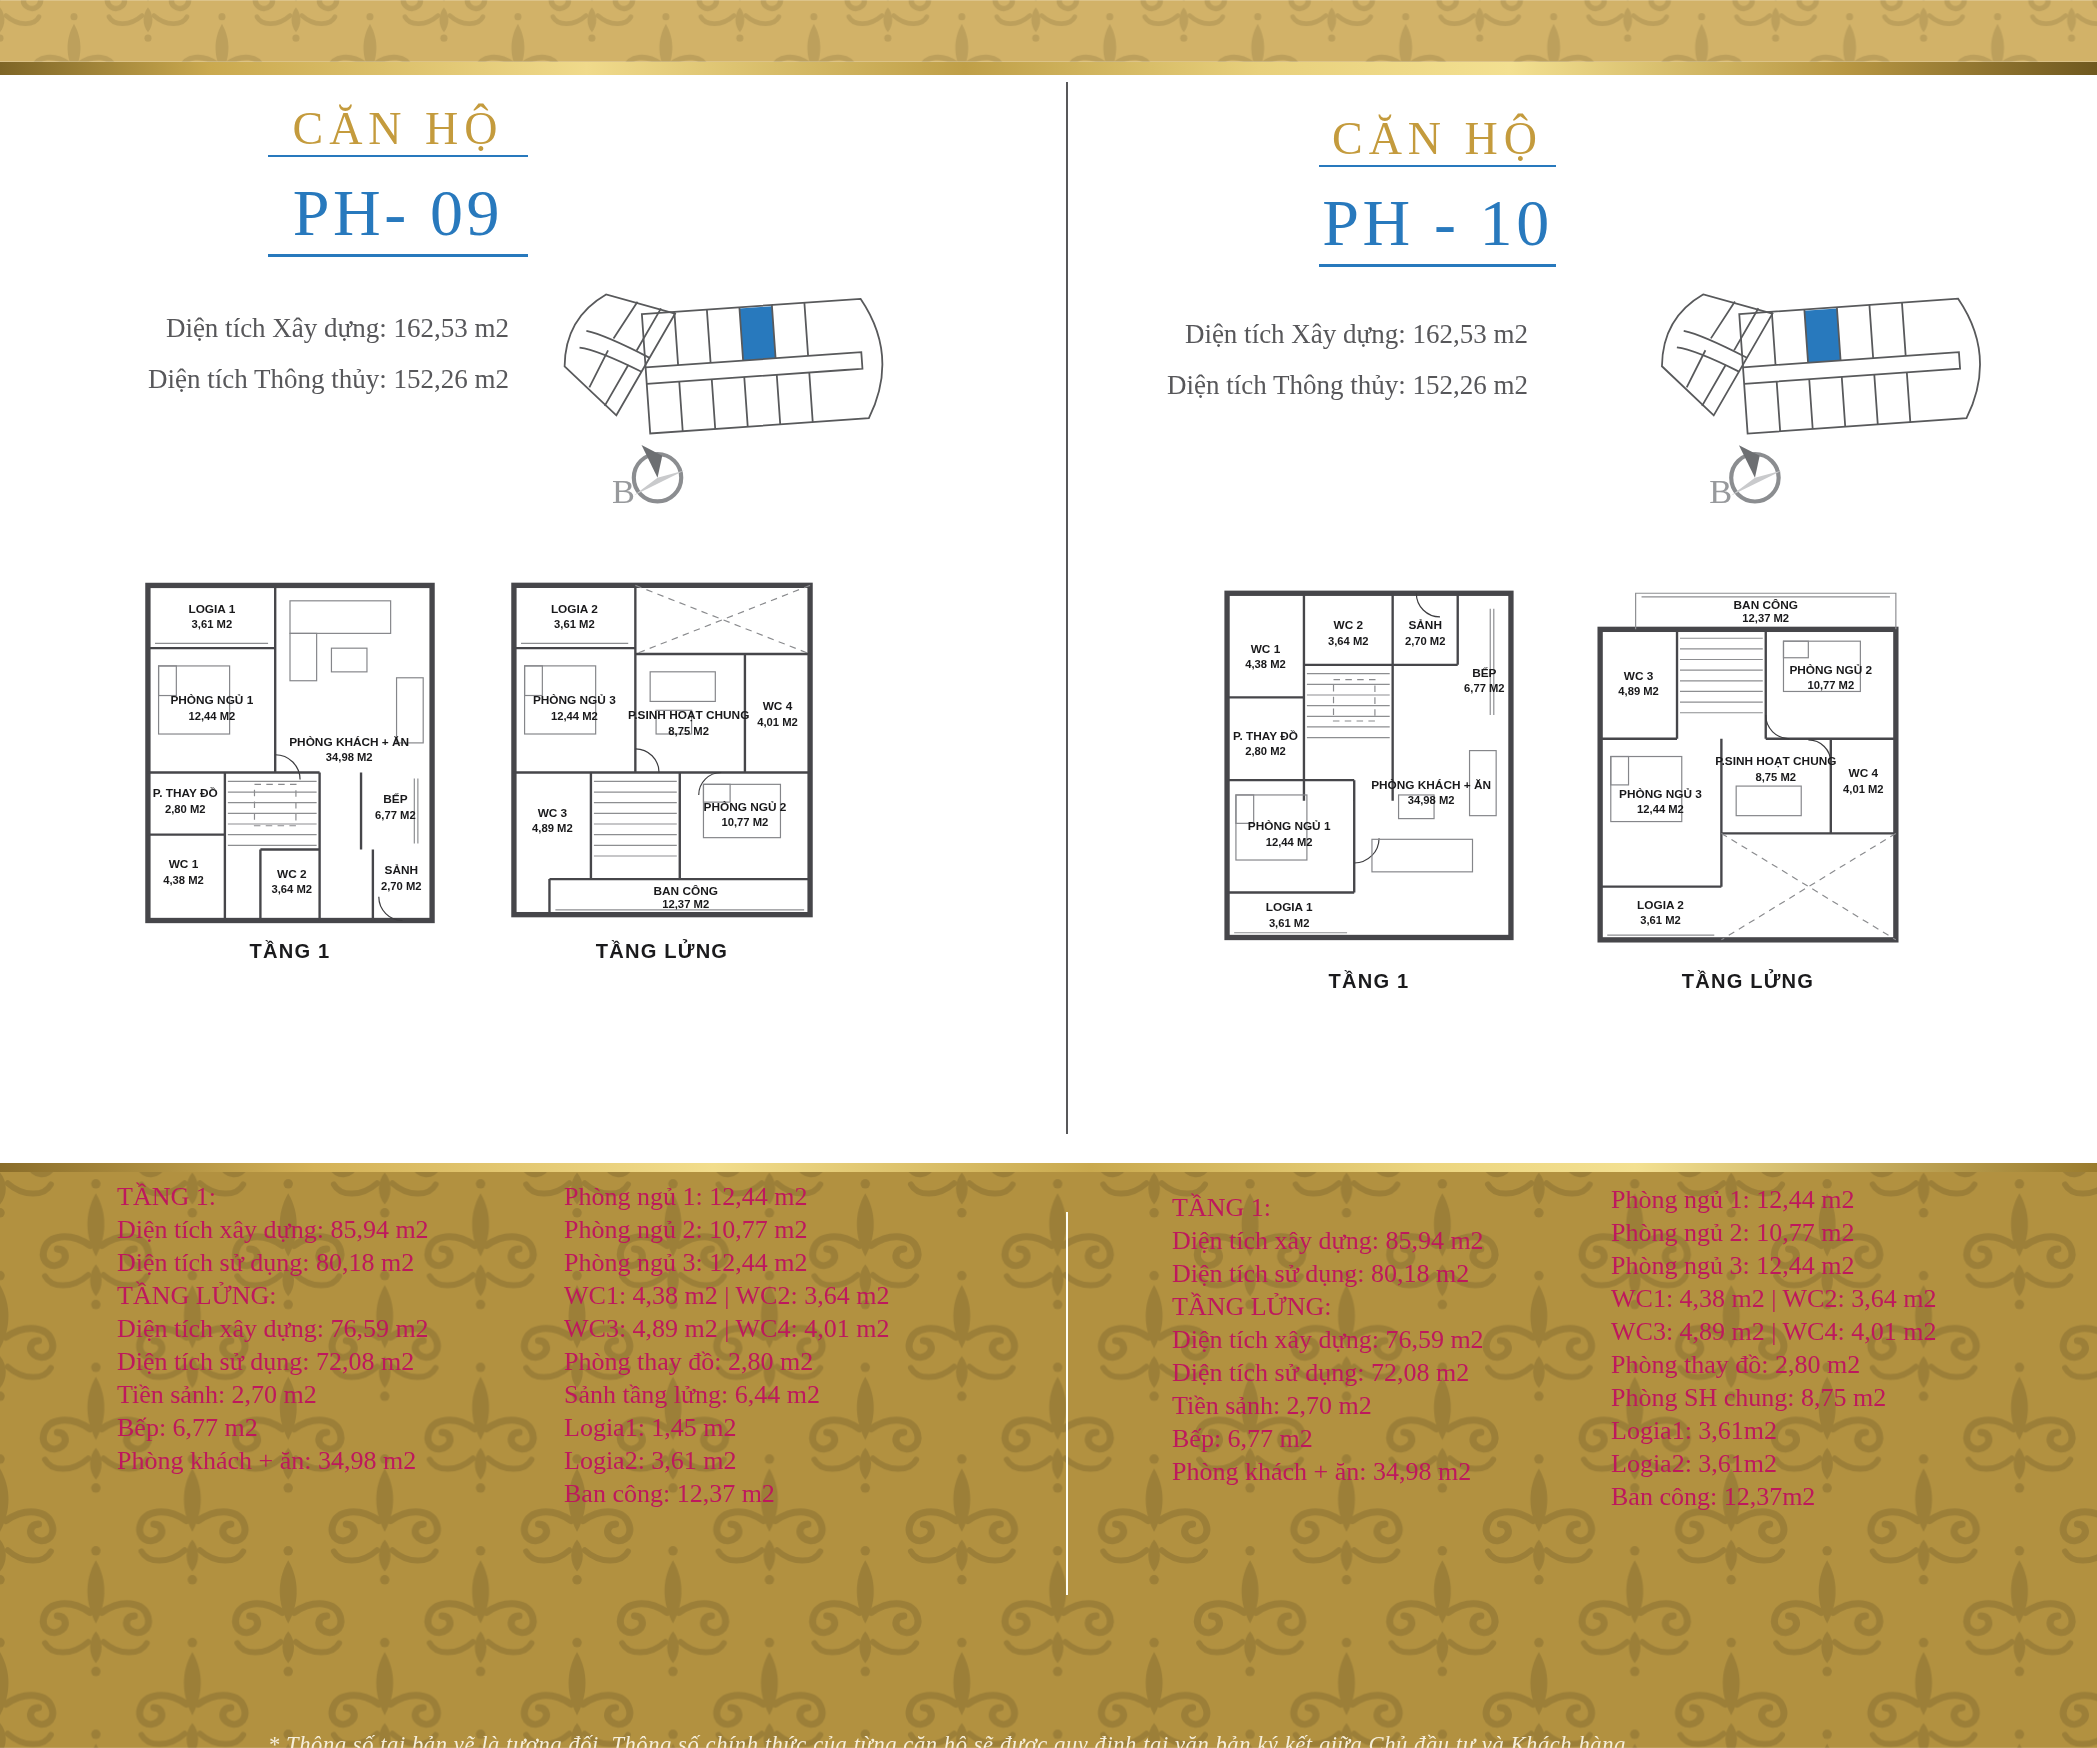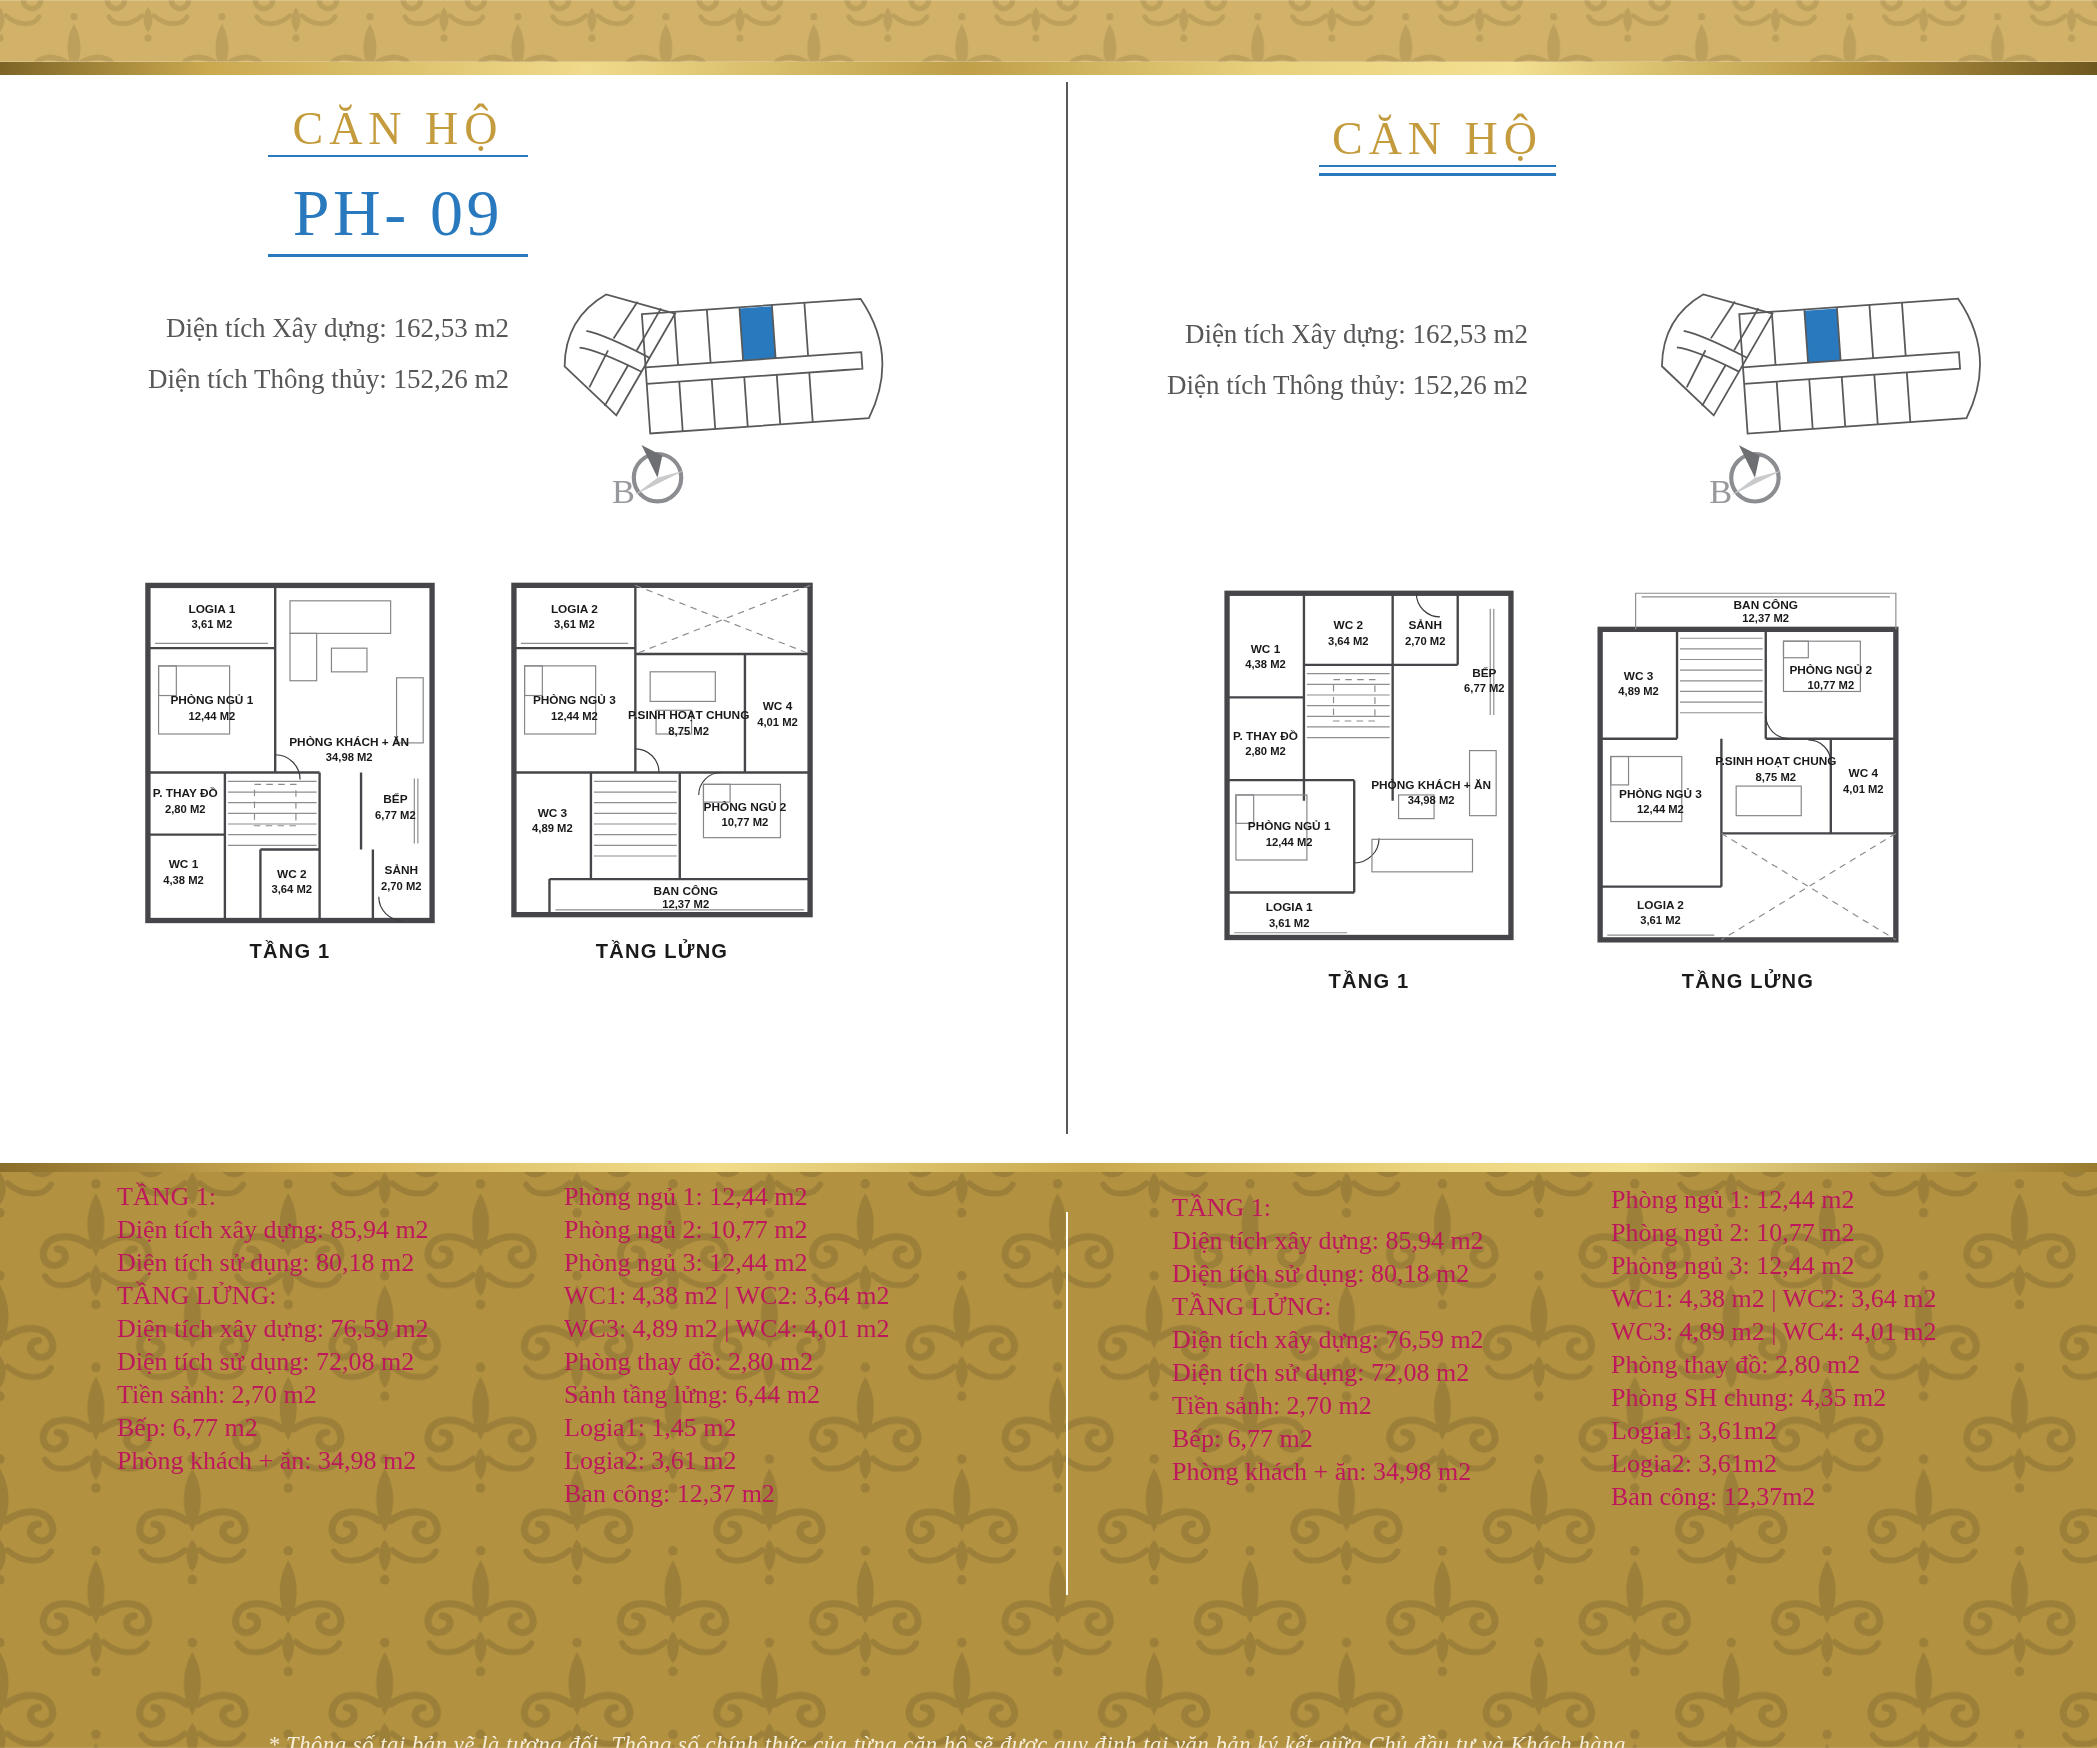--- a/index.html
+++ b/index.html
@@ -208,20 +208,21 @@
     <text x="400" y="421" class="room-area">10,77 M2</text>
     <text x="300" y="536" class="room-name">BAN CÔNG</text>
     <text x="300" y="558" class="room-area">12,37 M2</text>
   </g>
   <text x="260" y="644" class="plan-caption">TẦNG LỬNG</text>
 </svg>
 
 <div class="unit-header h10">
   <div class="unit-title">CĂN HỘ</div>
   <div class="hr-blue"></div>
+  <div class="unit-code">PH - 10</div>
   <div class="hr-blue low"></div>
 </div>
 <div class="area-note a10">
   <div>Diện tích Xây dựng: 162,53 m2</div>
   <div>Diện tích Thông thủy: 152,26 m2</div>
 </div>
 
 <svg class="abs" style="left:1628px;top:269px" width="414" height="255" viewBox="0 0 660 430">
   <g class="loc-line" transform="rotate(-4 400 160)">
     <path d="M175,60 L545,60 Q604,161 545,262 L175,262 Z"></path>
@@ -382,20 +383,20 @@
   <div class="spec-line">Bếp: 6,77 m2</div>
   <div class="spec-line">Phòng khách + ăn: 34,98 m2</div>
 </div>
 <div class="spec-col c4">
   <div class="spec-line">Phòng ngủ 1: 12,44 m2</div>
   <div class="spec-line">Phòng ngủ 2: 10,77 m2</div>
   <div class="spec-line">Phòng ngủ 3: 12,44 m2</div>
   <div class="spec-line">WC1: 4,38 m2   |   WC2: 3,64 m2</div>
   <div class="spec-line">WC3: 4,89 m2   |   WC4: 4,01 m2</div>
   <div class="spec-line">Phòng thay đồ: 2,80 m2</div>
-  <div class="spec-line">Phòng SH chung: 4,35 m2</div>
+  <div class="spec-line">Phòng SH chung: 8,75 m2</div>
   <div class="spec-line">Logia1: 3,61m2</div>
   <div class="spec-line">Logia2: 3,61m2</div>
   <div class="spec-line">Ban công: 12,37m2</div>
 </div>
 
 <div class="footnote">* Thông số tại bản vẽ là tương đối. Thông số chính thức của từng căn hộ sẽ được quy định tại văn bản ký kết giữa Chủ đầu tư và Khách hàng.</div>
 
 
 </body></html>

